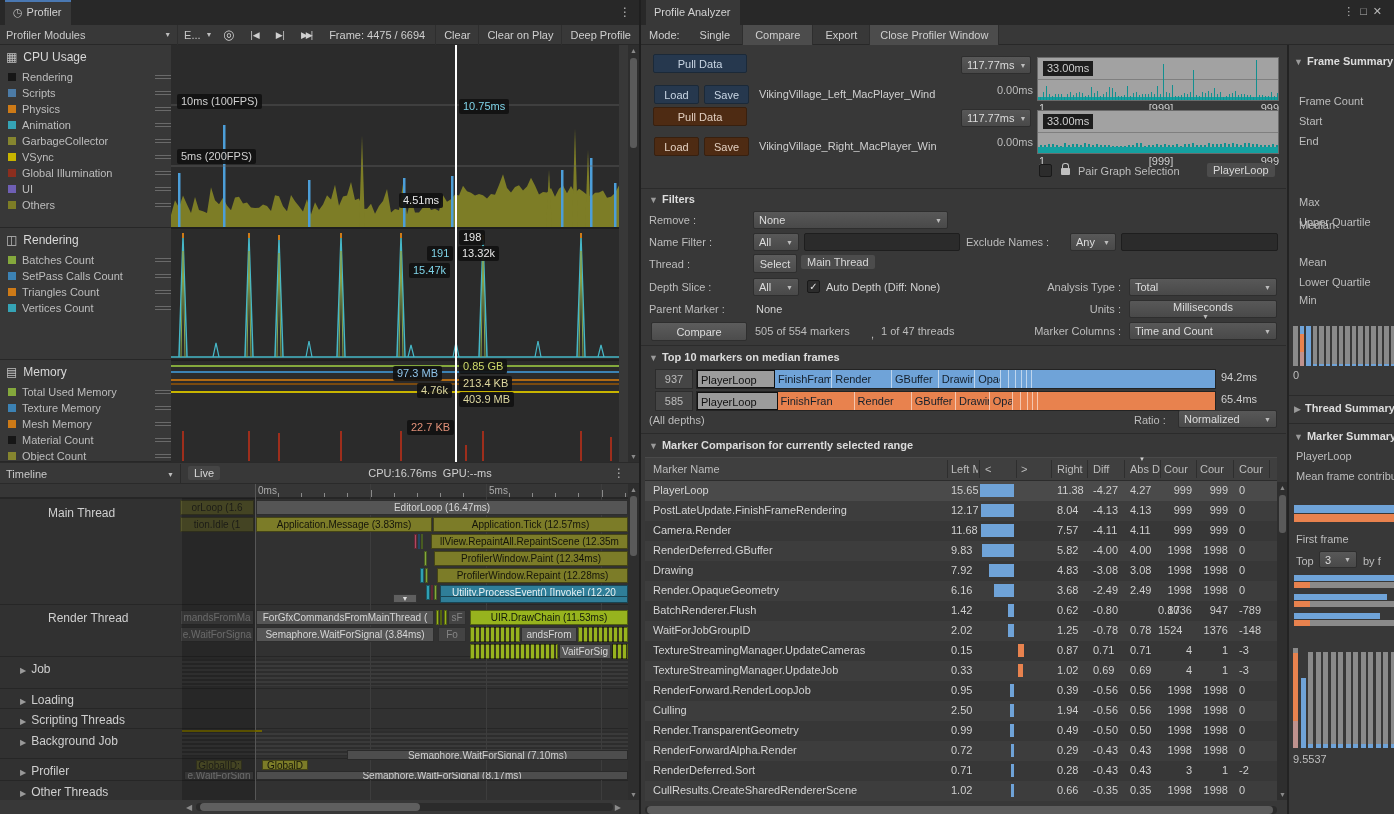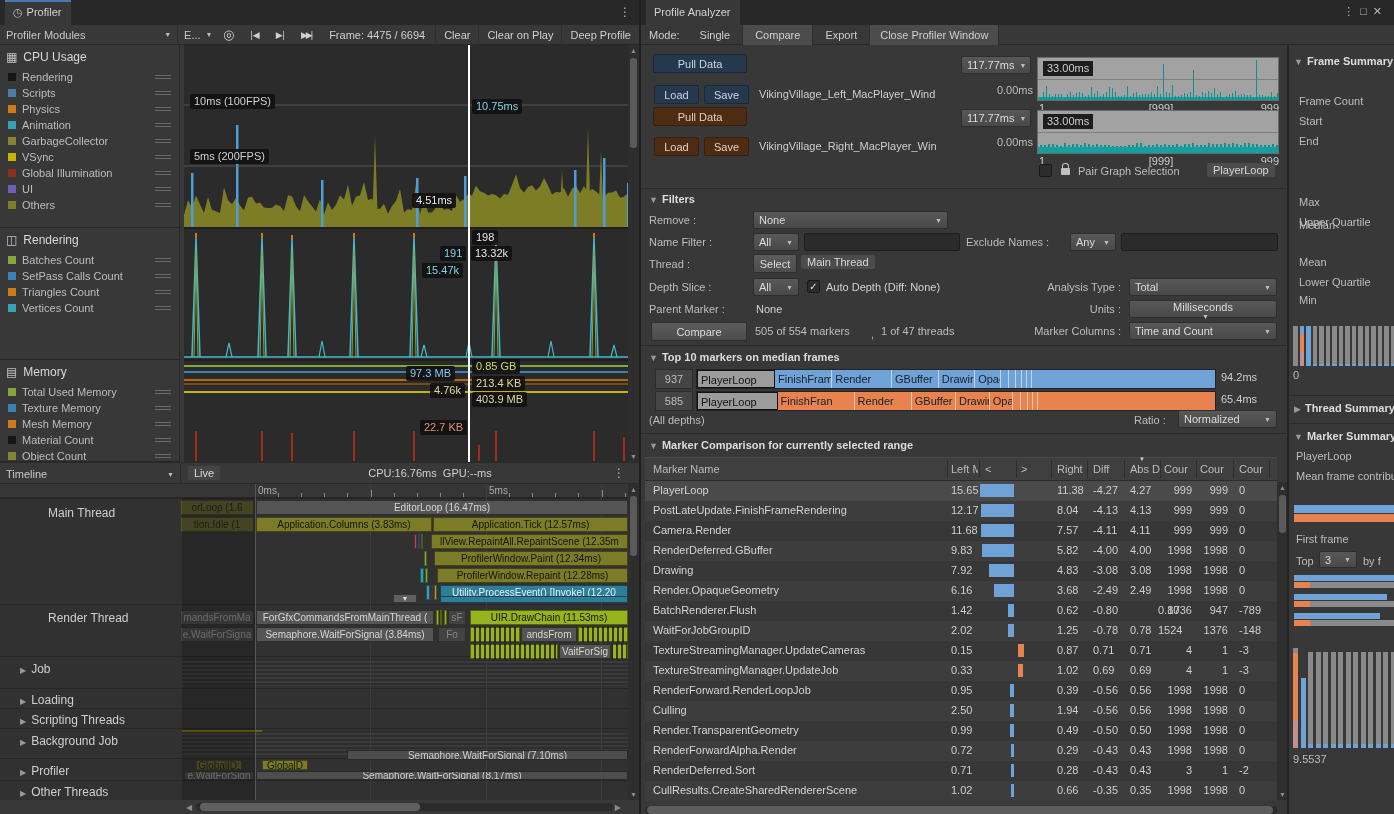--- a/index.html
+++ b/index.html
@@ -25,21 +25,21 @@
   
   .sidebar { position:absolute; left:0; top:45px; width:180px; height:417px; background:#383838; border-right:1px solid #282828; }
   .mod { border-bottom:1px solid #272727; overflow:hidden; }
   .mod-h { height:24px; display:flex; align-items:center; padding-left:6px; color:#d8d8d8; font-size:12px; }
   .mod-h .mic { margin-right:6px; color:#c0c0c0; font-size:12px; }
   .leg { height:16px; display:flex; align-items:center; padding-left:8px; position:relative; color:#bdbdbd; }
   .leg .sw { width:8px; height:8px; margin-right:6px; flex:0 0 auto; }
   .leg .hnd { position:absolute; right:8px; top:6px; width:16px; height:4px;
               border-top:1px solid #6a6a6a; border-bottom:1px solid #6a6a6a; }
   
-  .charts { position:absolute; left:184px; top:45px; width:448px; height:417px; background:#2b2b2b; overflow:hidden; }
+  .charts { position:absolute; left:171px; top:45px; width:448px; height:417px; background:#2b2b2b; overflow:hidden; }
   .chip { position:absolute; background:rgba(17,17,17,.92); padding:0 4px; border-radius:2px;
           font-size:11px; line-height:15px; color:#d8d8d8; white-space:nowrap; }
   .sel-line { position:absolute; left:284px; top:0; width:2px; height:417px; background:#fff; }
   .vtrack { position:absolute; background:#2e2e2e; width:11px; }
   .vtrack .thumb { position:absolute; left:2px; width:7px; background:#5a5a5a; border-radius:3px; }
   .sarr { position:absolute; left:0; width:11px; text-align:center; color:#8a8a8a; font-size:7px; }
   
   .tl-bar { position:absolute; left:0; top:462px; width:639px; height:22px; background:#383838;
             border-top:1px solid #2a2a2a; border-bottom:1px solid #2a2a2a; }
   .timeline { position:absolute; left:0; top:484px; width:628px; height:316px; background:#313131; overflow:hidden; }
@@ -383,21 +383,21 @@
         <div class="tl-lbl" style="left: 20px; top: 178px;"><span class="tl-arr">▶</span><span>Job</span></div>
         <div class="tl-lbl" style="left: 20px; top: 209px;"><span class="tl-arr">▶</span><span>Loading</span></div>
         <div class="tl-lbl" style="left: 20px; top: 229px;"><span class="tl-arr">▶</span><span>Scripting Threads</span></div>
         <div class="tl-lbl" style="left: 20px; top: 250px;"><span class="tl-arr">▶</span><span>Background Job</span></div>
         <div class="tl-lbl" style="left: 20px; top: 280px;"><span class="tl-arr">▶</span><span>Profiler</span></div>
         <div class="tl-lbl" style="left: 20px; top: 301px;"><span class="tl-arr">▶</span><span>Other Threads</span></div>
         <div style="position: absolute; left: 182px; top: 14px; width: 73px; height: 302px; background: rgba(0, 0, 0, 0.2); z-index: 3; pointer-events: none;"></div>
         <div class="span" style="left: 180px; top: 16px; width: 74px; height: 15px; z-index: 2; background: rgb(124, 124, 40); color: rgb(21, 21, 10); line-height: 14px; opacity: 0.5;">orLoop (1.6</div>
         <div class="span" style="left: 256px; top: 16px; width: 372px; height: 15px; z-index: 2; background: rgb(85, 85, 85); color: rgb(214, 214, 214); line-height: 14px;">EditorLoop (16.47ms)</div>
         <div class="span" style="left: 180px; top: 33px; width: 74px; height: 15px; z-index: 2; background: rgb(124, 124, 40); color: rgb(21, 21, 10); line-height: 14px; opacity: 0.5;">tion.Idle (1</div>
-        <div class="span" style="left: 256px; top: 33px; width: 176px; height: 15px; z-index: 2; background: rgb(124, 124, 40); color: rgb(21, 21, 10); line-height: 14px;">Application.Columns (3.83ms)</div>
+        <div class="span" style="left: 256px; top: 33px; width: 176px; height: 15px; z-index: 2; background: rgb(124, 124, 40); color: rgb(21, 21, 10); line-height: 14px;">Application.Message (3.83ms)</div>
         <div class="span" style="left: 433px; top: 33px; width: 195px; height: 15px; z-index: 2; background: rgb(124, 124, 40); color: rgb(21, 21, 10); line-height: 14px;">Application.Tick (12.57ms)</div>
         <div class="span" style="left: 414px; top: 50px; width: 3px; height: 15px; z-index: 2; background: rgb(176, 72, 96); line-height: 14px;"></div>
         <div class="span" style="left: 418px; top: 50px; width: 2px; height: 15px; z-index: 2; background: rgb(60, 130, 180); line-height: 14px;"></div>
         <div class="span" style="left: 421px; top: 50px; width: 2px; height: 15px; z-index: 2; background: rgb(132, 168, 60); line-height: 14px;"></div>
         <div class="span" style="left: 431px; top: 50px; width: 197px; height: 15px; z-index: 2; background: rgb(124, 124, 40); color: rgb(21, 21, 10); line-height: 14px;">llView.RepaintAll.RepaintScene (12.35m</div>
         <div class="span" style="left: 424px; top: 67px; width: 3px; height: 15px; z-index: 2; background: rgb(132, 168, 60); line-height: 14px;"></div>
         <div class="span" style="left: 434px; top: 67px; width: 194px; height: 15px; z-index: 2; background: rgb(124, 124, 40); color: rgb(21, 21, 10); line-height: 14px;">ProfilerWindow.Paint (12.34ms)</div>
         <div class="span" style="left: 420px; top: 84px; width: 4px; height: 15px; z-index: 2; background: rgb(48, 160, 180); line-height: 14px;"></div>
         <div class="span" style="left: 425px; top: 84px; width: 3px; height: 15px; z-index: 2; background: rgb(132, 168, 60); line-height: 14px;"></div>
         <div class="span" style="left: 437px; top: 84px; width: 191px; height: 15px; z-index: 2; background: rgb(124, 124, 40); color: rgb(21, 21, 10); line-height: 14px;">ProfilerWindow.Repaint (12.28ms)</div>

